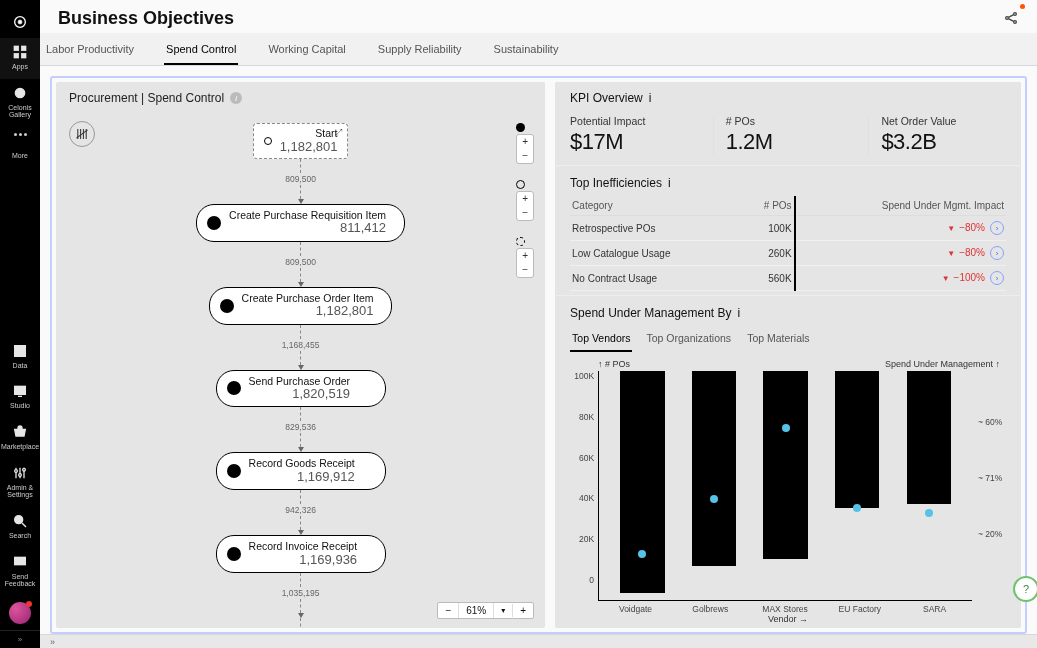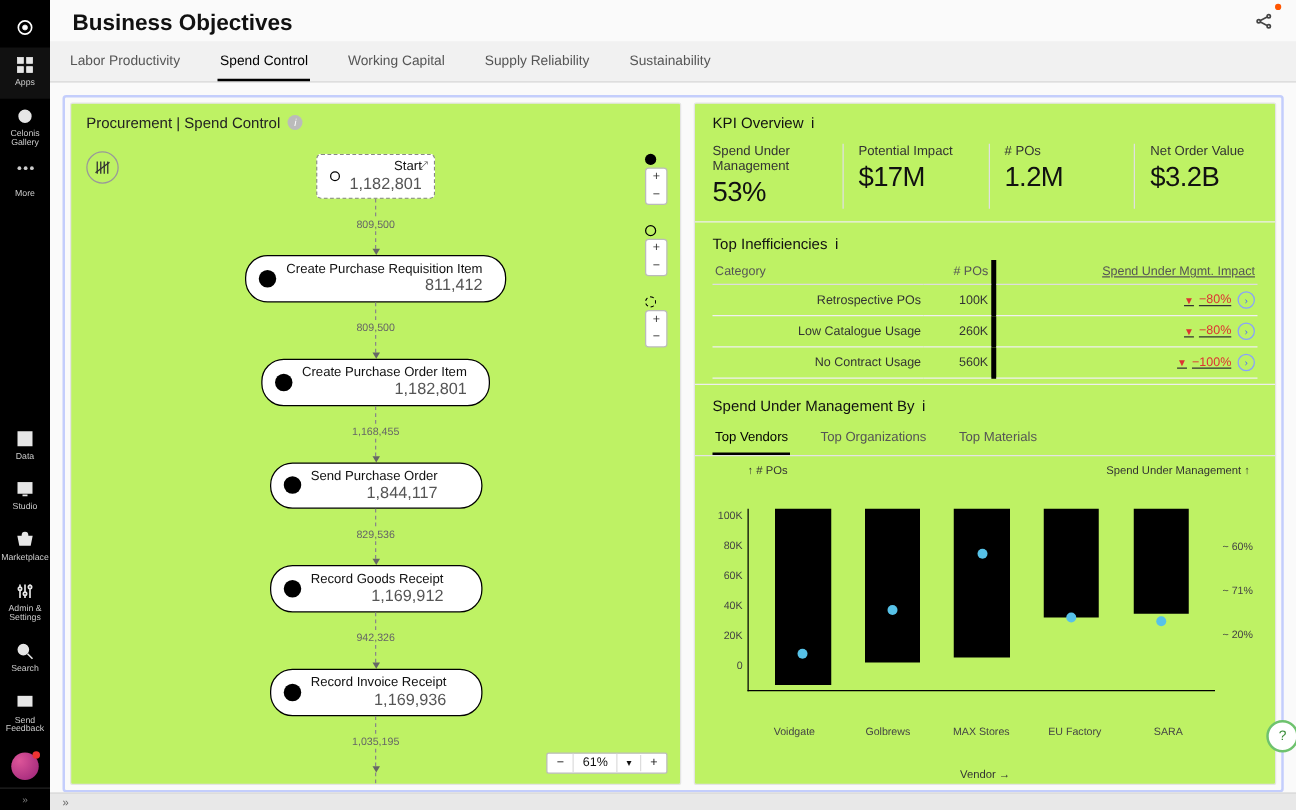--- a/index.html
+++ b/index.html
@@ -18,27 +18,27 @@
   .avatar::after{content:"";position:absolute;top:-1px;right:-1px;width:6px;height:6px;border-radius:50%;background:#e33;}
   .expand-btn{width:100%;border-top:1px solid #222;padding:4px 0;text-align:center;color:#888;margin-top:6px;}
 
   
   .main { flex:1; display:flex; flex-direction:column; min-width:0;}
   .titlebar { display:flex; align-items:center; padding:8px 18px 4px; }
   .titlebar h1{ font-size:18px; font-weight:600; }
   .share-icon{ margin-left:auto; color:#555; cursor:pointer; position:relative;}
   .share-icon::after{content:"";position:absolute;top:-6px;right:-6px;width:5px;height:5px;border-radius:50%;background:#f50;}
 
-  .tabs { display:flex; gap:28px; padding:0 14px; border-bottom:1px solid #d8d8d8; background:#f1f1f1;}
+  .tabs { display:flex; gap:28px; padding:0 4px; border-bottom:1px solid #d8d8d8; background:#f1f1f1;}
   .tabs .tab{ padding:10px 2px 8px; font-size:11px; color:#555; cursor:pointer; border-bottom:2px solid transparent;}
   .tabs .tab.active{ color:#000; border-bottom-color:#000; font-weight:400;}
 
   .content{ flex:1; padding:10px 10px 0 10px; overflow:hidden;}
   .content-inner{ display:flex; gap:10px; height:100%; border:2px solid #c4cefc; border-radius:3px; padding:4px;}
-  .panel{ background:#bef264; border:1px solid #e4e4e4; border-radius:2px; display:flex; flex-direction:column; min-width:0;}
+  .panel{ background:#e5e5e5; border:1px solid #e4e4e4; border-radius:2px; display:flex; flex-direction:column; min-width:0;}
 
   
   .panel.flow{ flex: 1.05; position:relative;}
   .panel-head{ font-size:12px; padding:8px 12px; color:#222; display:flex; align-items:center; gap:6px;}
   .panel-head .info{width:12px;height:12px;border-radius:50%;background:#bbb;color:#fff;display:inline-flex;align-items:center;justify-content:center;font-size:8px;font-style:italic;}
   .flow-canvas{ flex:1; position:relative; overflow:hidden;}
   .tally{position:absolute;top:8px;left:12px;width:26px;height:26px;border:1px solid #999;border-radius:50%;display:flex;align-items:center;justify-content:center;font-size:12px;color:#333;}
   .flow-col{display:flex;flex-direction:column;align-items:center;padding-top:10px;}
   .node{border:1.5px solid #000;border-radius:18px;padding:5px 18px 5px 10px;min-width:170px;display:flex;align-items:center;gap:8px;background:#fff;text-align:right;}
   .node.dashed{border-style:dashed;border-color:#888;border-radius:4px;min-width:90px;padding:4px 10px;}
@@ -69,32 +69,32 @@
   .kpis{display:flex;padding:4px 14px 10px;gap:18px;}
   .kpi{flex:1;border-left:1px solid #e0e0e0;padding-left:12px;}
   .kpi:first-child{border-left:none;padding-left:0;}
   .kpi .klabel{font-size:10.5px;color:#333;margin-bottom:2px;}
   .kpi .kval{font-size:22px;font-weight:500;letter-spacing:-.5px;}
   .divider{height:1px;background:#eee;}
   .section-head{font-size:12px;padding:10px 14px 6px;display:flex;align-items:center;gap:6px;}
   table.ineff{width:calc(100% - 28px);margin:0 14px 4px;border-collapse:collapse;font-size:10px;}
   table.ineff th{color:#555;font-weight:400;text-align:left;padding:4px 2px;border-bottom:1px solid #ddd;}
   table.ineff th.r, table.ineff td.r{text-align:right;}
-  table.ineff td{padding:5px 2px;border-bottom:1px solid #f0f0f0;color:#333;text-align:right;}
-  .sep-col{border-left:4px solid #000000;text-decoration:underline;}
+  table.ineff td{padding:5px 2px;border-bottom:1px solid #f0f0f0;color:#333;}
+  .sep-col{border-left:2px solid #000000;}
   .pill-go{width:14px;height:14px;border:1px solid #88a0ff;border-radius:50%;display:inline-flex;align-items:center;justify-content:center;color:#4a66ff;font-size:8px;margin-left:5px;cursor:pointer;}
   .red-caret{color:#d33;font-size:8px;margin-right:4px;}
   .neg{color:#d33;}
 
-  .sub-tabs{display:flex;gap:22px;padding:0 14px;border-bottom:1px solid #e4e4e4;}
+  .sub-tabs{display:flex;gap:12px;padding:0 14px;border-bottom:1px solid #e4e4e4;}
   .sub-tabs .stab{padding:6px 2px;font-size:10.5px;color:#555;cursor:pointer;border-bottom:2px solid transparent;}
   .sub-tabs .stab.active{border-bottom-color:#000;color:#000;}
 
   
-  .chart-wrap{flex:1;position:relative;padding:6px 14px 0;display:flex;flex-direction:column;gap:24px;}
+  .chart-wrap{flex:1;position:relative;padding:6px 14px 0;display:flex;flex-direction:column;}
   .chart-hdrs{display:flex;justify-content:space-between;font-size:9px;color:#333;padding:0 6px 2px 28px;}
   .chart-area{flex:1;position:relative;display:flex;}
   .y-axis{width:28px;display:flex;flex-direction:column;justify-content:space-between;align-items:flex-end;font-size:8.5px;color:#444;padding:0 4px 16px 0;}
   .plot{flex:1;position:relative;border-left:1px solid #000;border-bottom:1px solid #000;}
   .y2-axis{width:34px;display:flex;flex-direction:column;justify-content:space-between;align-items:flex-start;font-size:8.5px;color:#444;padding:0 0 16px 6px;}
   .bars{position:absolute;inset:0;display:flex;align-items:flex-end;padding:0 2%;}
   .barcell{flex:1;display:flex;flex-direction:column;align-items:center;position:relative;height:100%;}
   .bar{width:62%;background:#000;}
   .sctr{position:absolute;width:8px;height:8px;border-radius:50%;background:#57c2e8;transform:translate(-50%,50%);}
   .xlabels{display:flex;padding-left:28px;padding-right:34px;}
@@ -275,21 +275,21 @@
               <div class="edge">
                 <div class="line"></div>
                 <div class="lbl">1,168,455</div>
                 <div class="line"></div>
                 <div class="arrow-down"></div>
               </div>
               <div class="node">
                 <span class="dot"></span>
                 <span class="txt">
                   <span class="title">Send Purchase Order</span>
-                  <span class="count">1,844,117</span>
+                  <span class="count">1,820,519</span>
                 </span>
               </div>
               <div class="edge">
                 <div class="line"></div>
                 <div class="lbl">829,536</div>
                 <div class="line"></div>
                 <div class="arrow-down"></div>
               </div>
               <div class="node">
                 <span class="dot"></span>
@@ -354,24 +354,20 @@
           </div>
         </div>
       </div>
 
       <div class="panel right">
         <div class="section-head" style="padding-top:8px;">
           <span>KPI Overview</span>
           <span class="info">i</span>
         </div>
         <div class="kpis" id="kpis">
-            <div class="kpi">
-              <div class="klabel">Spend Under Management</div>
-              <div class="kval">53%</div>
-            </div>
             <div class="kpi">
               <div class="klabel">Potential Impact</div>
               <div class="kval">$17M</div>
             </div>
             <div class="kpi">
               <div class="klabel"># POs</div>
               <div class="kval">1.2M</div>
             </div>
             <div class="kpi">
               <div class="klabel">Net Order Value</div>

